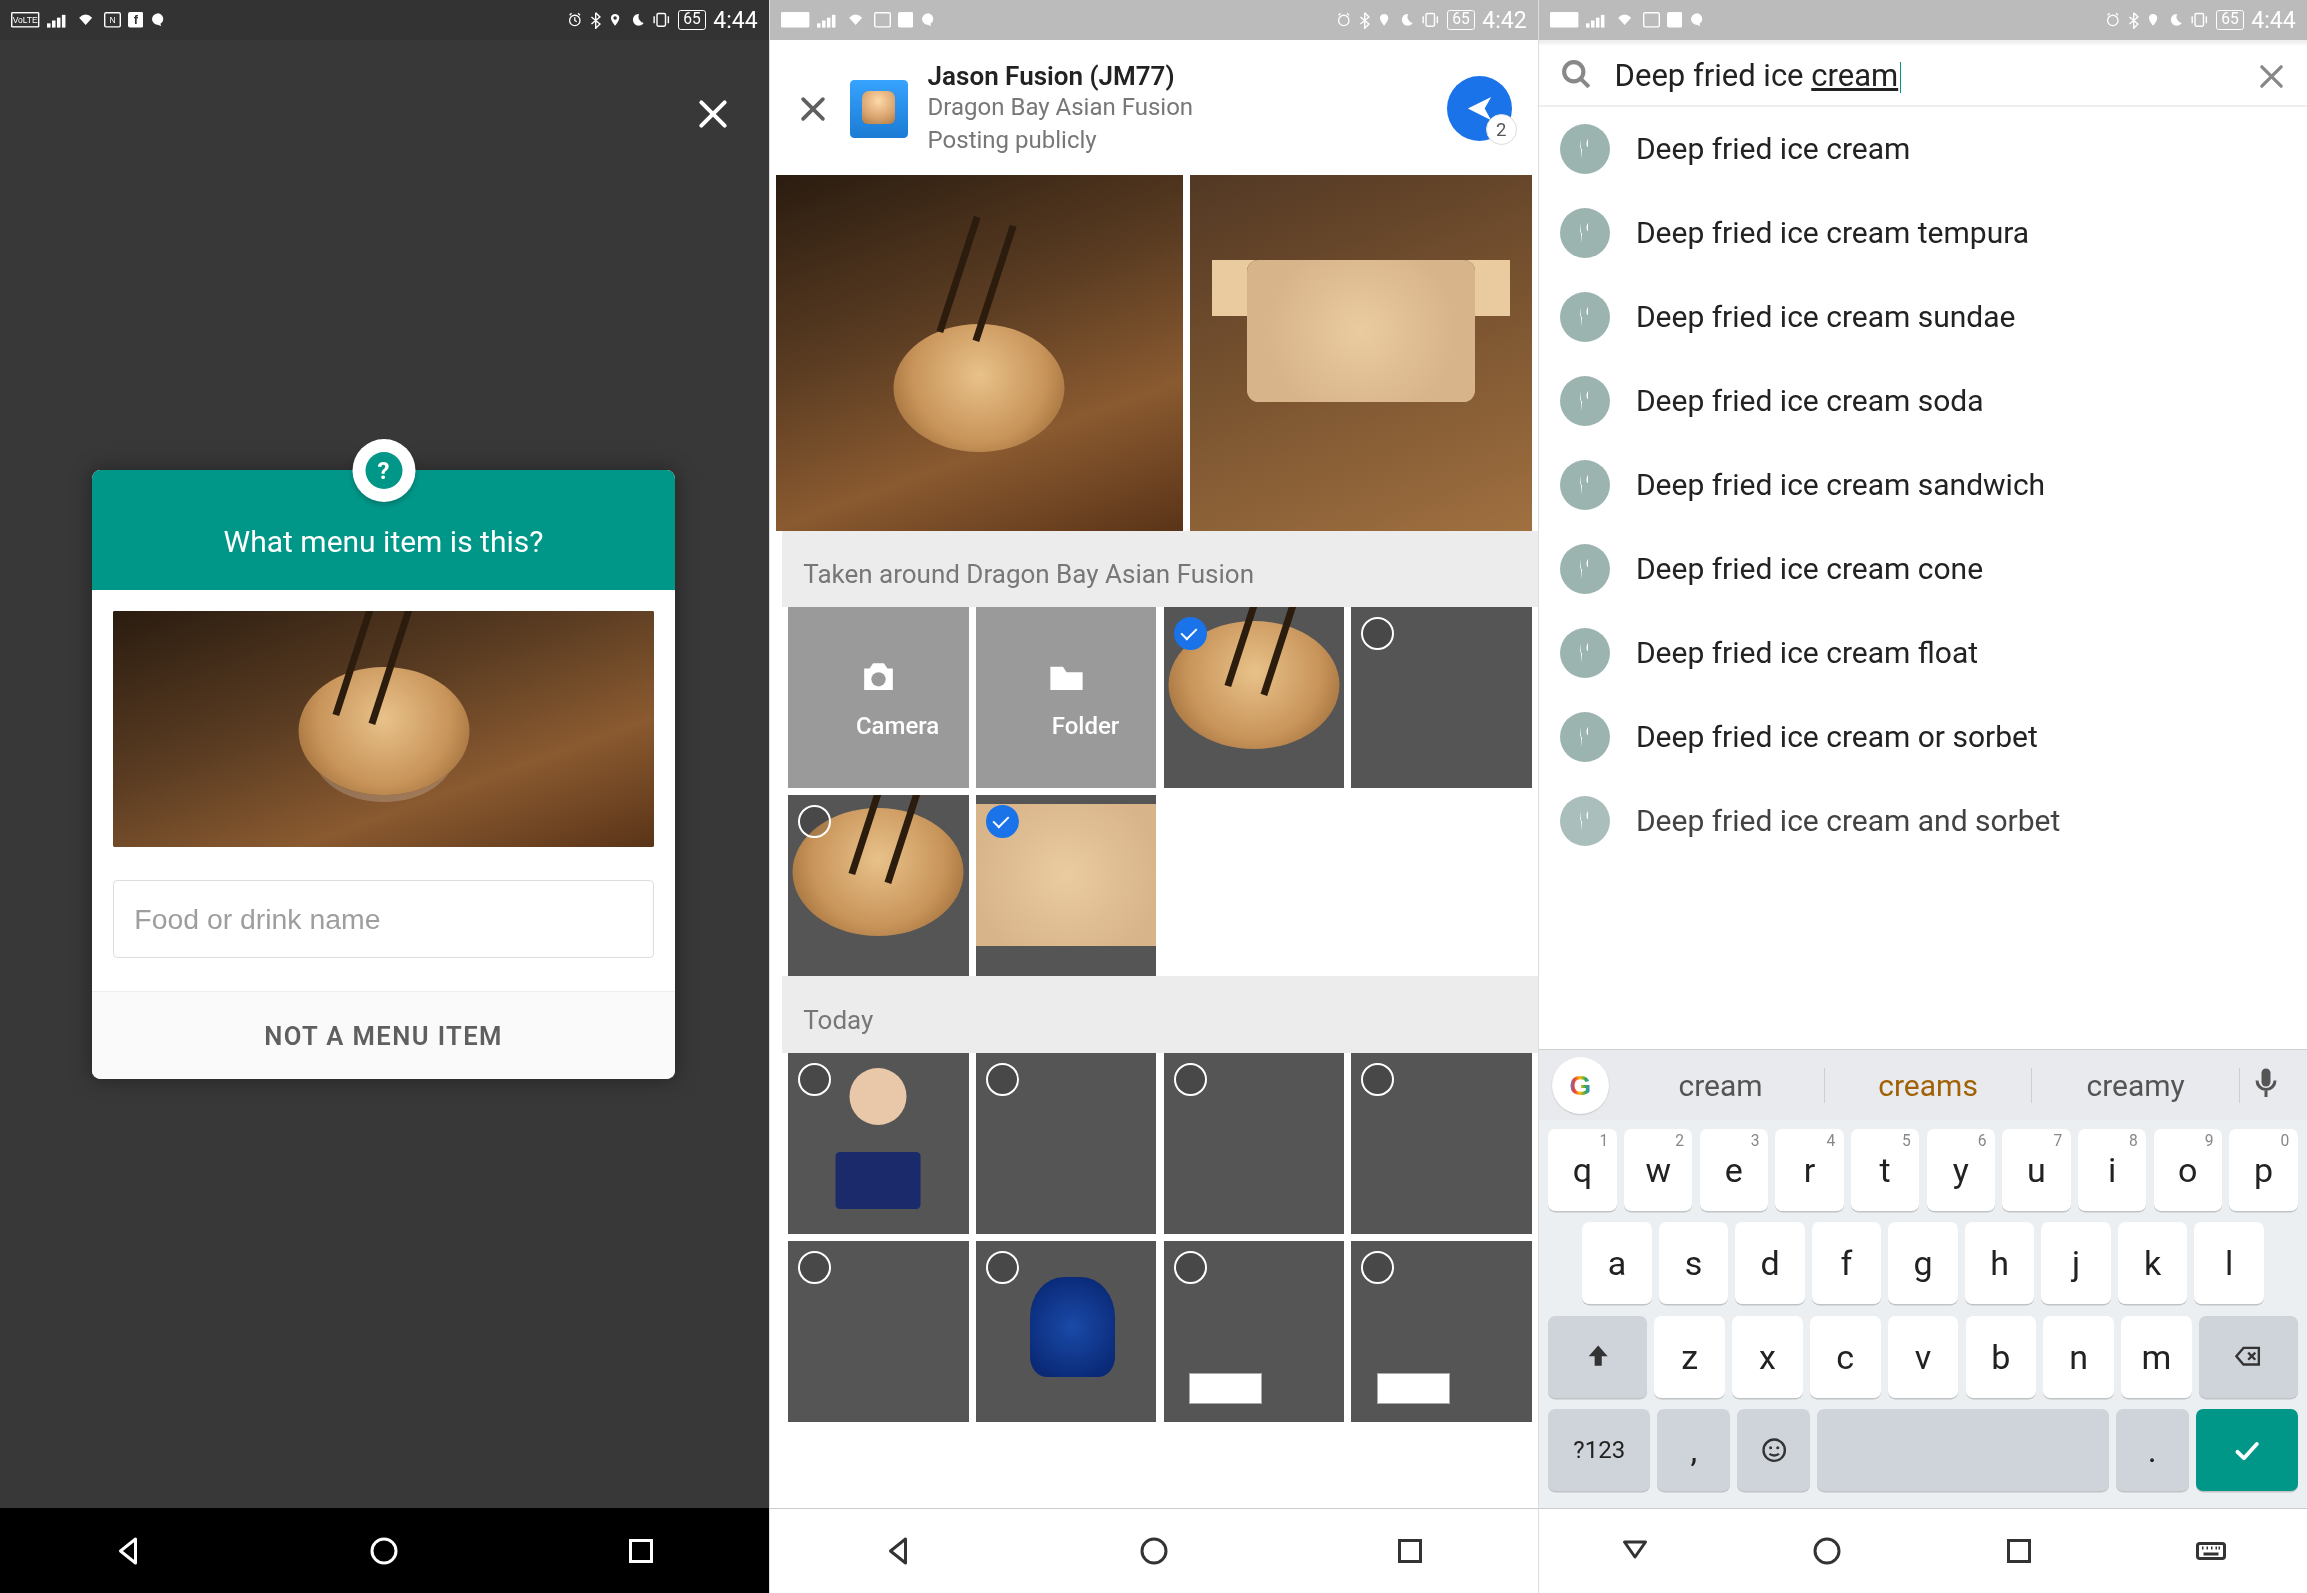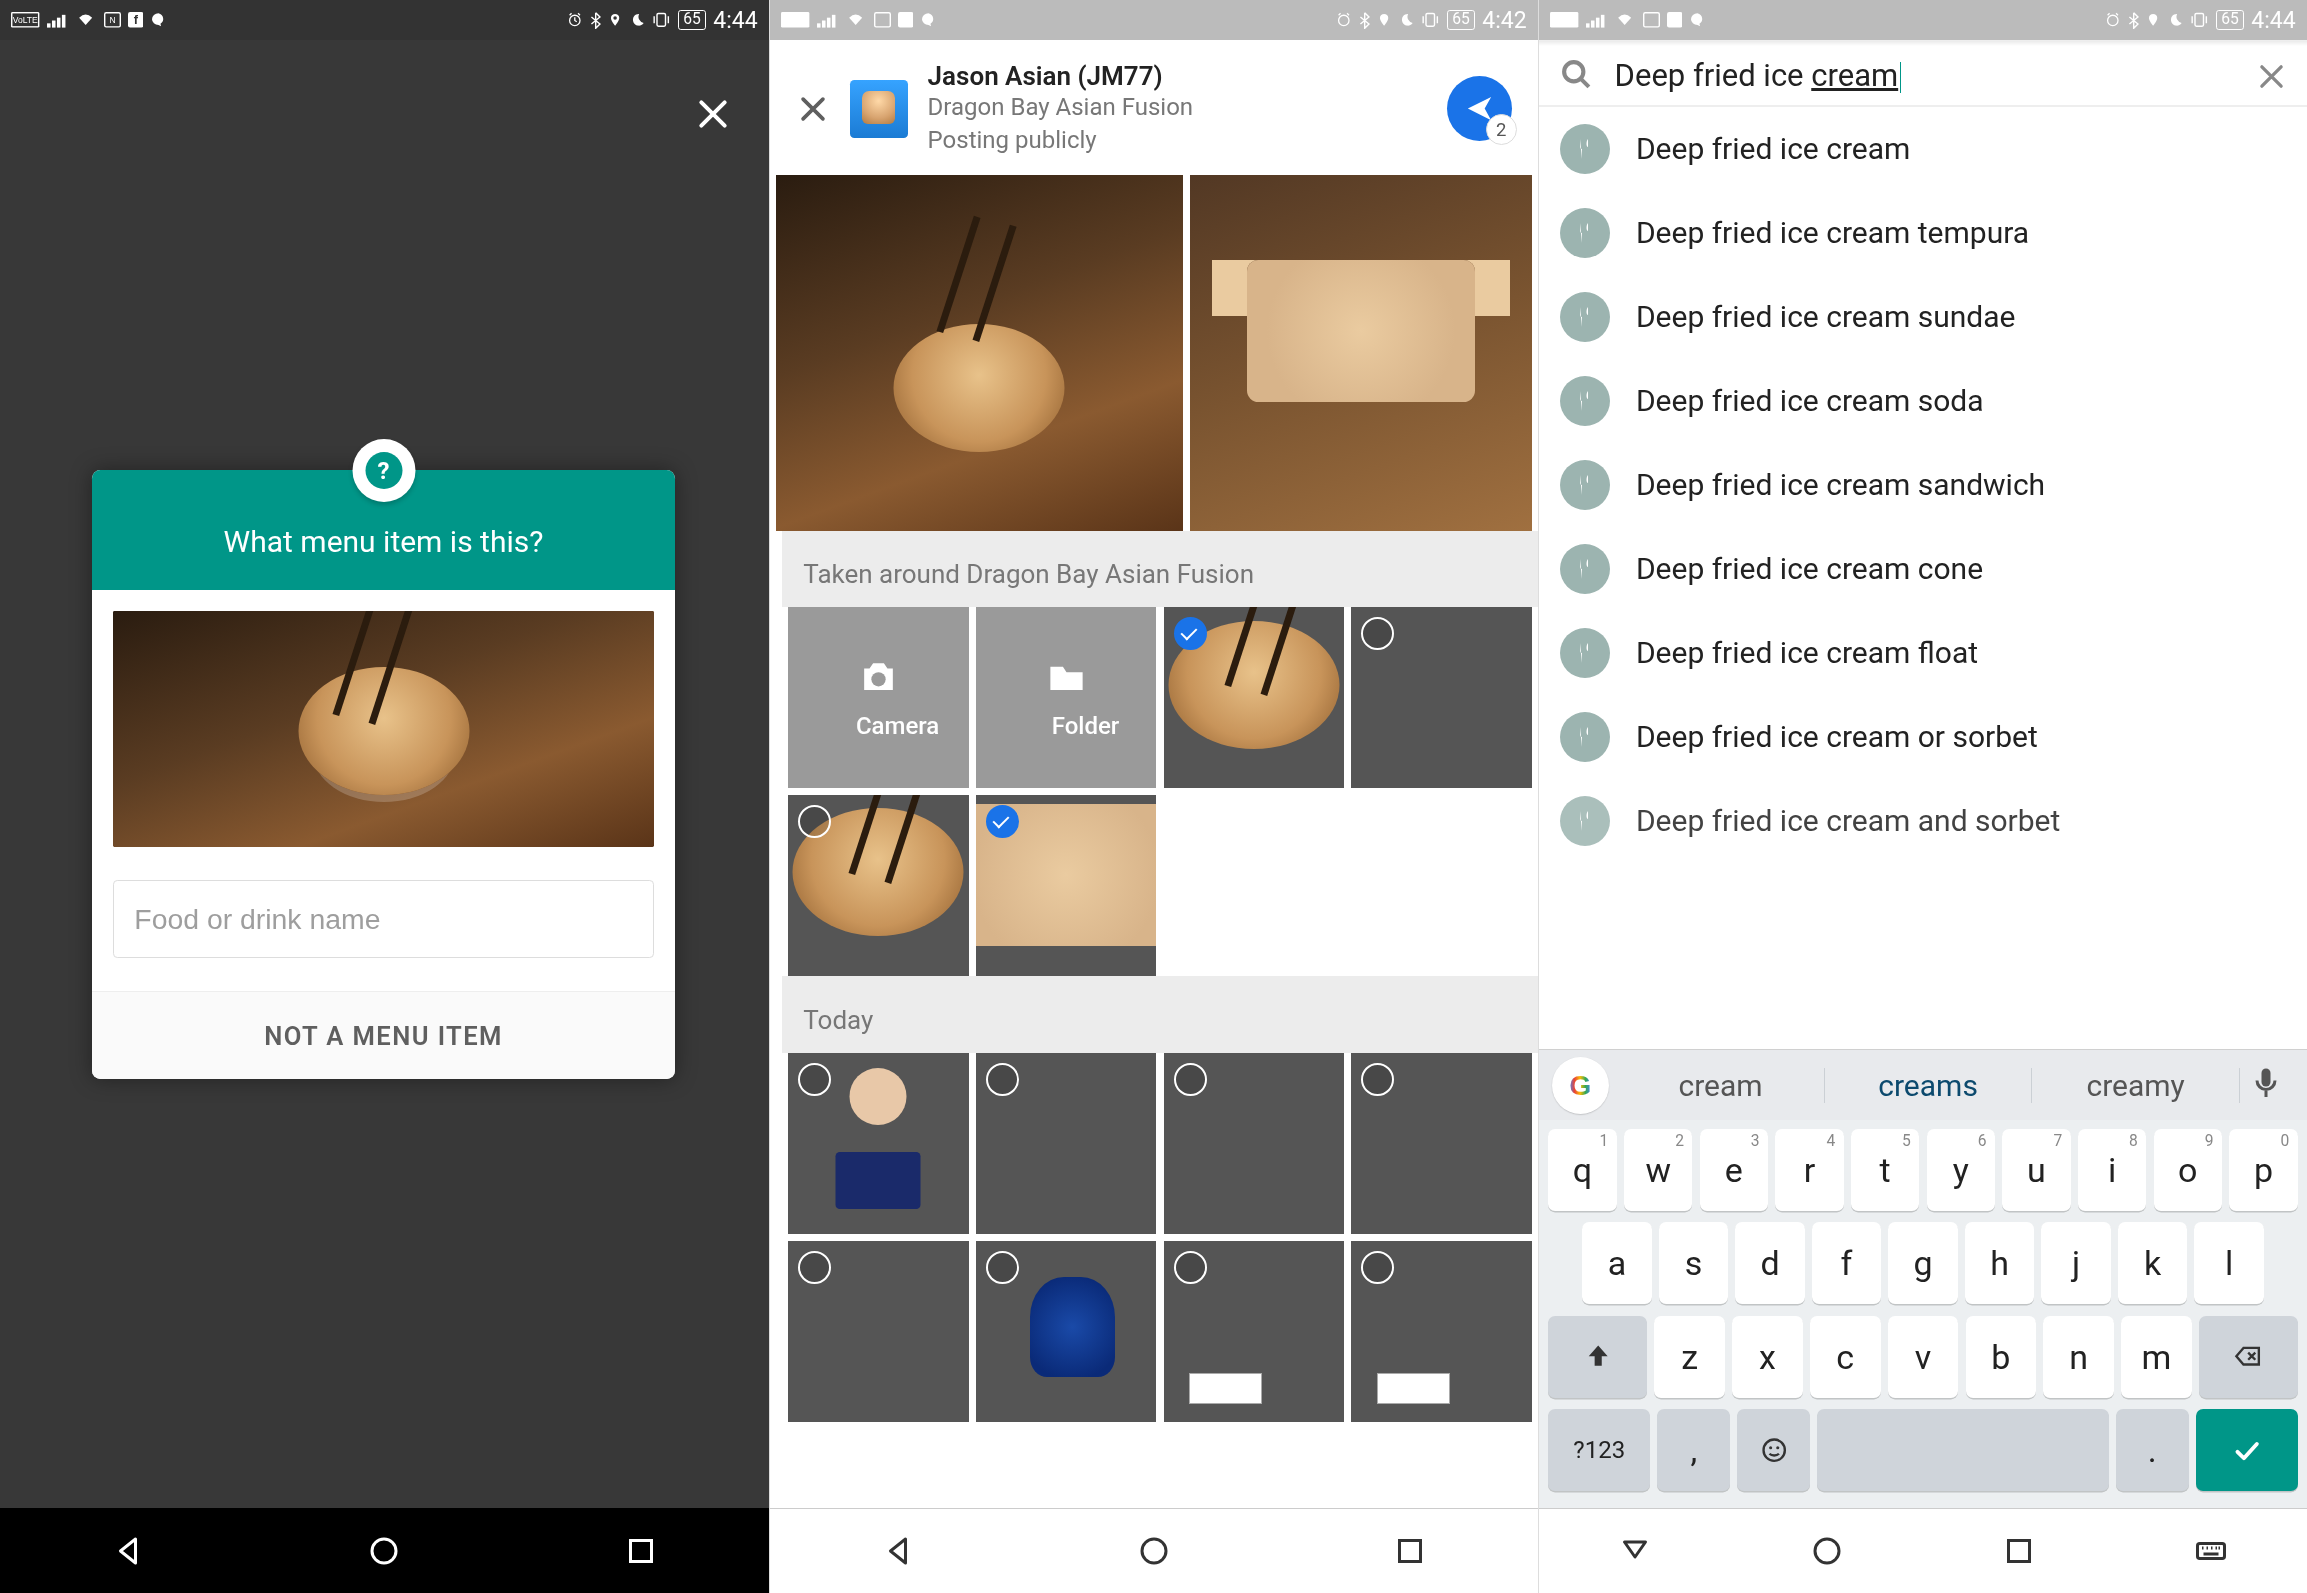--- a/index.html
+++ b/index.html
@@ -296,21 +296,21 @@
     background:#fff; display:flex; align-items:center; justify-content:center;
     box-shadow:0 0.7px 1.4px rgba(0,0,0,.2);
   }
   .kb-g span { font-family: Arial; font-weight:700; font-size:28.4px;
     background: linear-gradient(90deg,#4285F4 0%, #EA4335 25%, #FBBC05 50%, #34A853 75%, #4285F4 100%);
     -webkit-background-clip: text; color: transparent; }
   .kb-sugg-cell {
     flex:1; text-align:center; font-size:30px; color:#555;
     border-right: 0.7px solid #cbd0d5;
   }
-  .kb-sugg-cell:nth-child(3) { color:#0c4a6e; }
+  .kb-sugg-cell:nth-child(3) { color:#a16207; }
   .kb-sugg-cell:last-of-type { border-right:none; }
   .kb-mic { width:43px; height:43px; margin: 0 15.6px 0 8.5px; color:#555; }
 
   .kb { background:#eceff1; padding: 8.5px 5.7px 17px; }
   .kb-row { display:flex; justify-content:space-between; margin-bottom:11.4px; }
   .kb-row2 { padding: 0 34px; }
   .kb-row:last-child { margin-bottom:0; }
   .key {
     flex:1; margin: 0 3.6px;
     background:#fff; border-radius:7.1px;
@@ -521,21 +521,21 @@
 
   <div class="p2-content">
     <div class="p2-header">
       <div class="p2-close">
         <svg viewBox="0 0 24 24" width="34" height="34">
             <path d="M5 5l14 14M19 5L5 19" stroke="#5f5f5f" stroke-width="2.6" stroke-linecap="round"></path>
           </svg>
       </div>
       <div class="p2-avatar"></div>
       <div class="p2-meta">
-        <div class="p2-name">Jason Asian (JM77)</div>
+        <div class="p2-name">Jason Fusion (JM77)</div>
         <div class="p2-sub">Dragon Bay Asian Fusion</div>
         <div class="p2-sub">Posting publicly</div>
       </div>
       <div class="p2-send">
         <svg viewBox="0 0 24 24" width="31" height="31">
             <path d="M3 12l18-9-5 9 5 9z" fill="#fff"></path>
           </svg>
         <div class="p2-send-badge">2</div>
       </div>
     </div>

